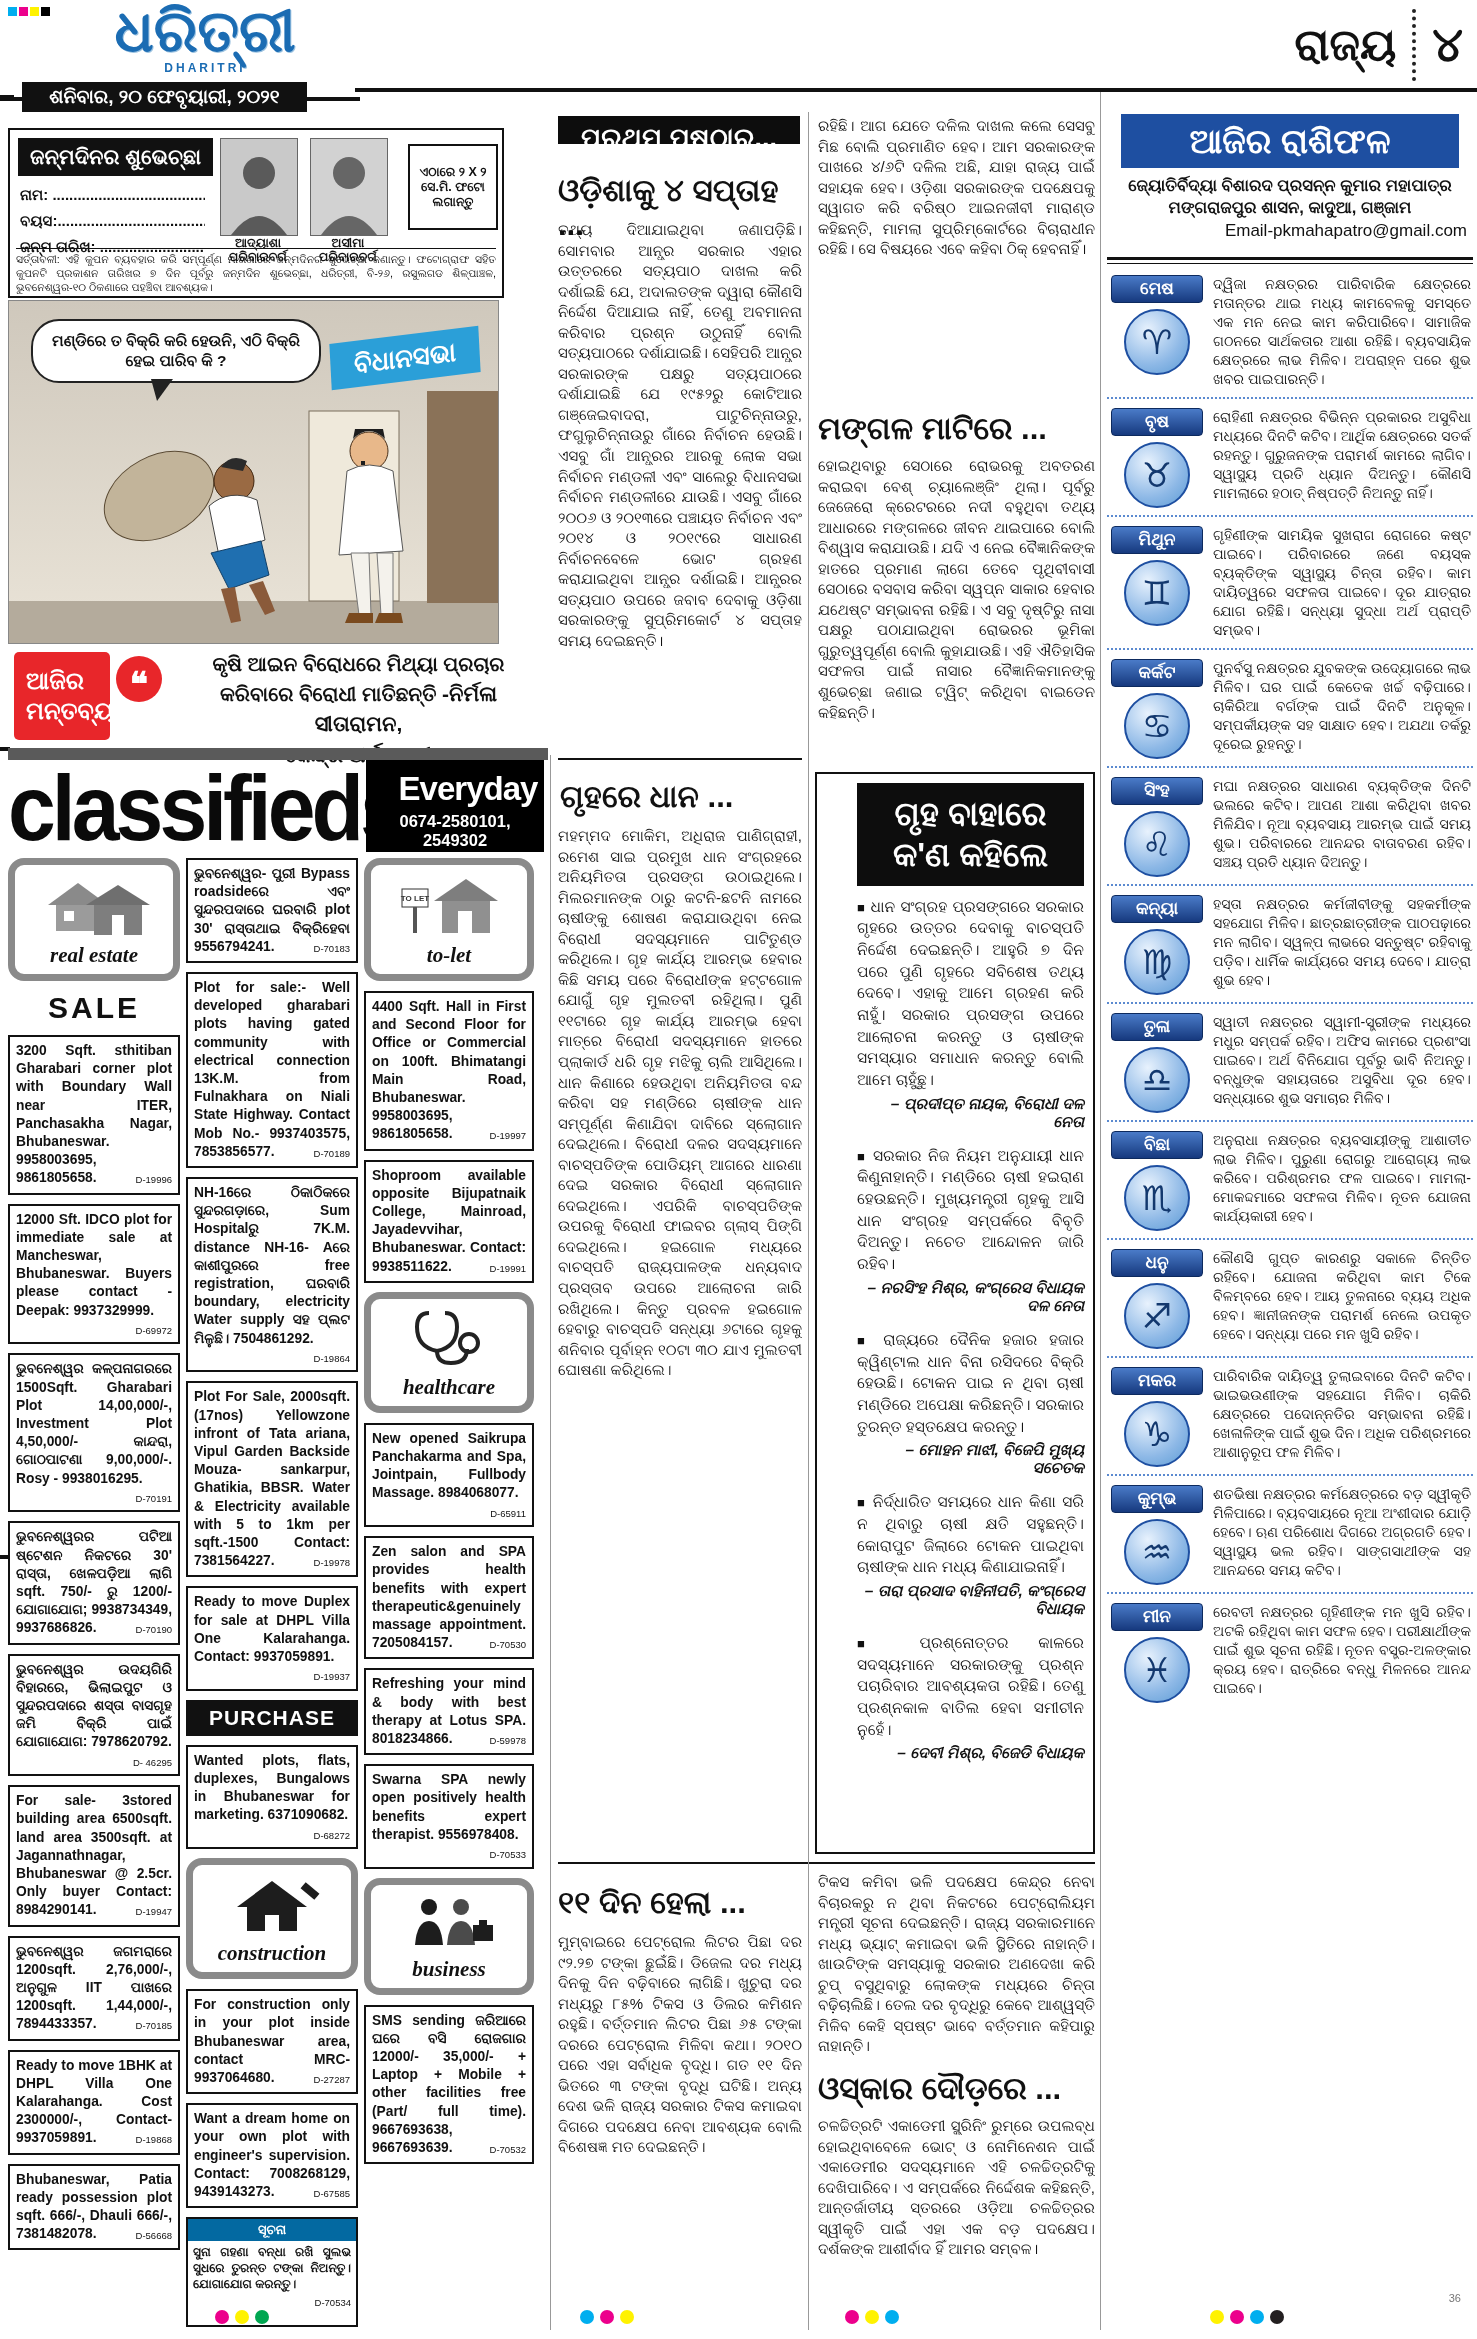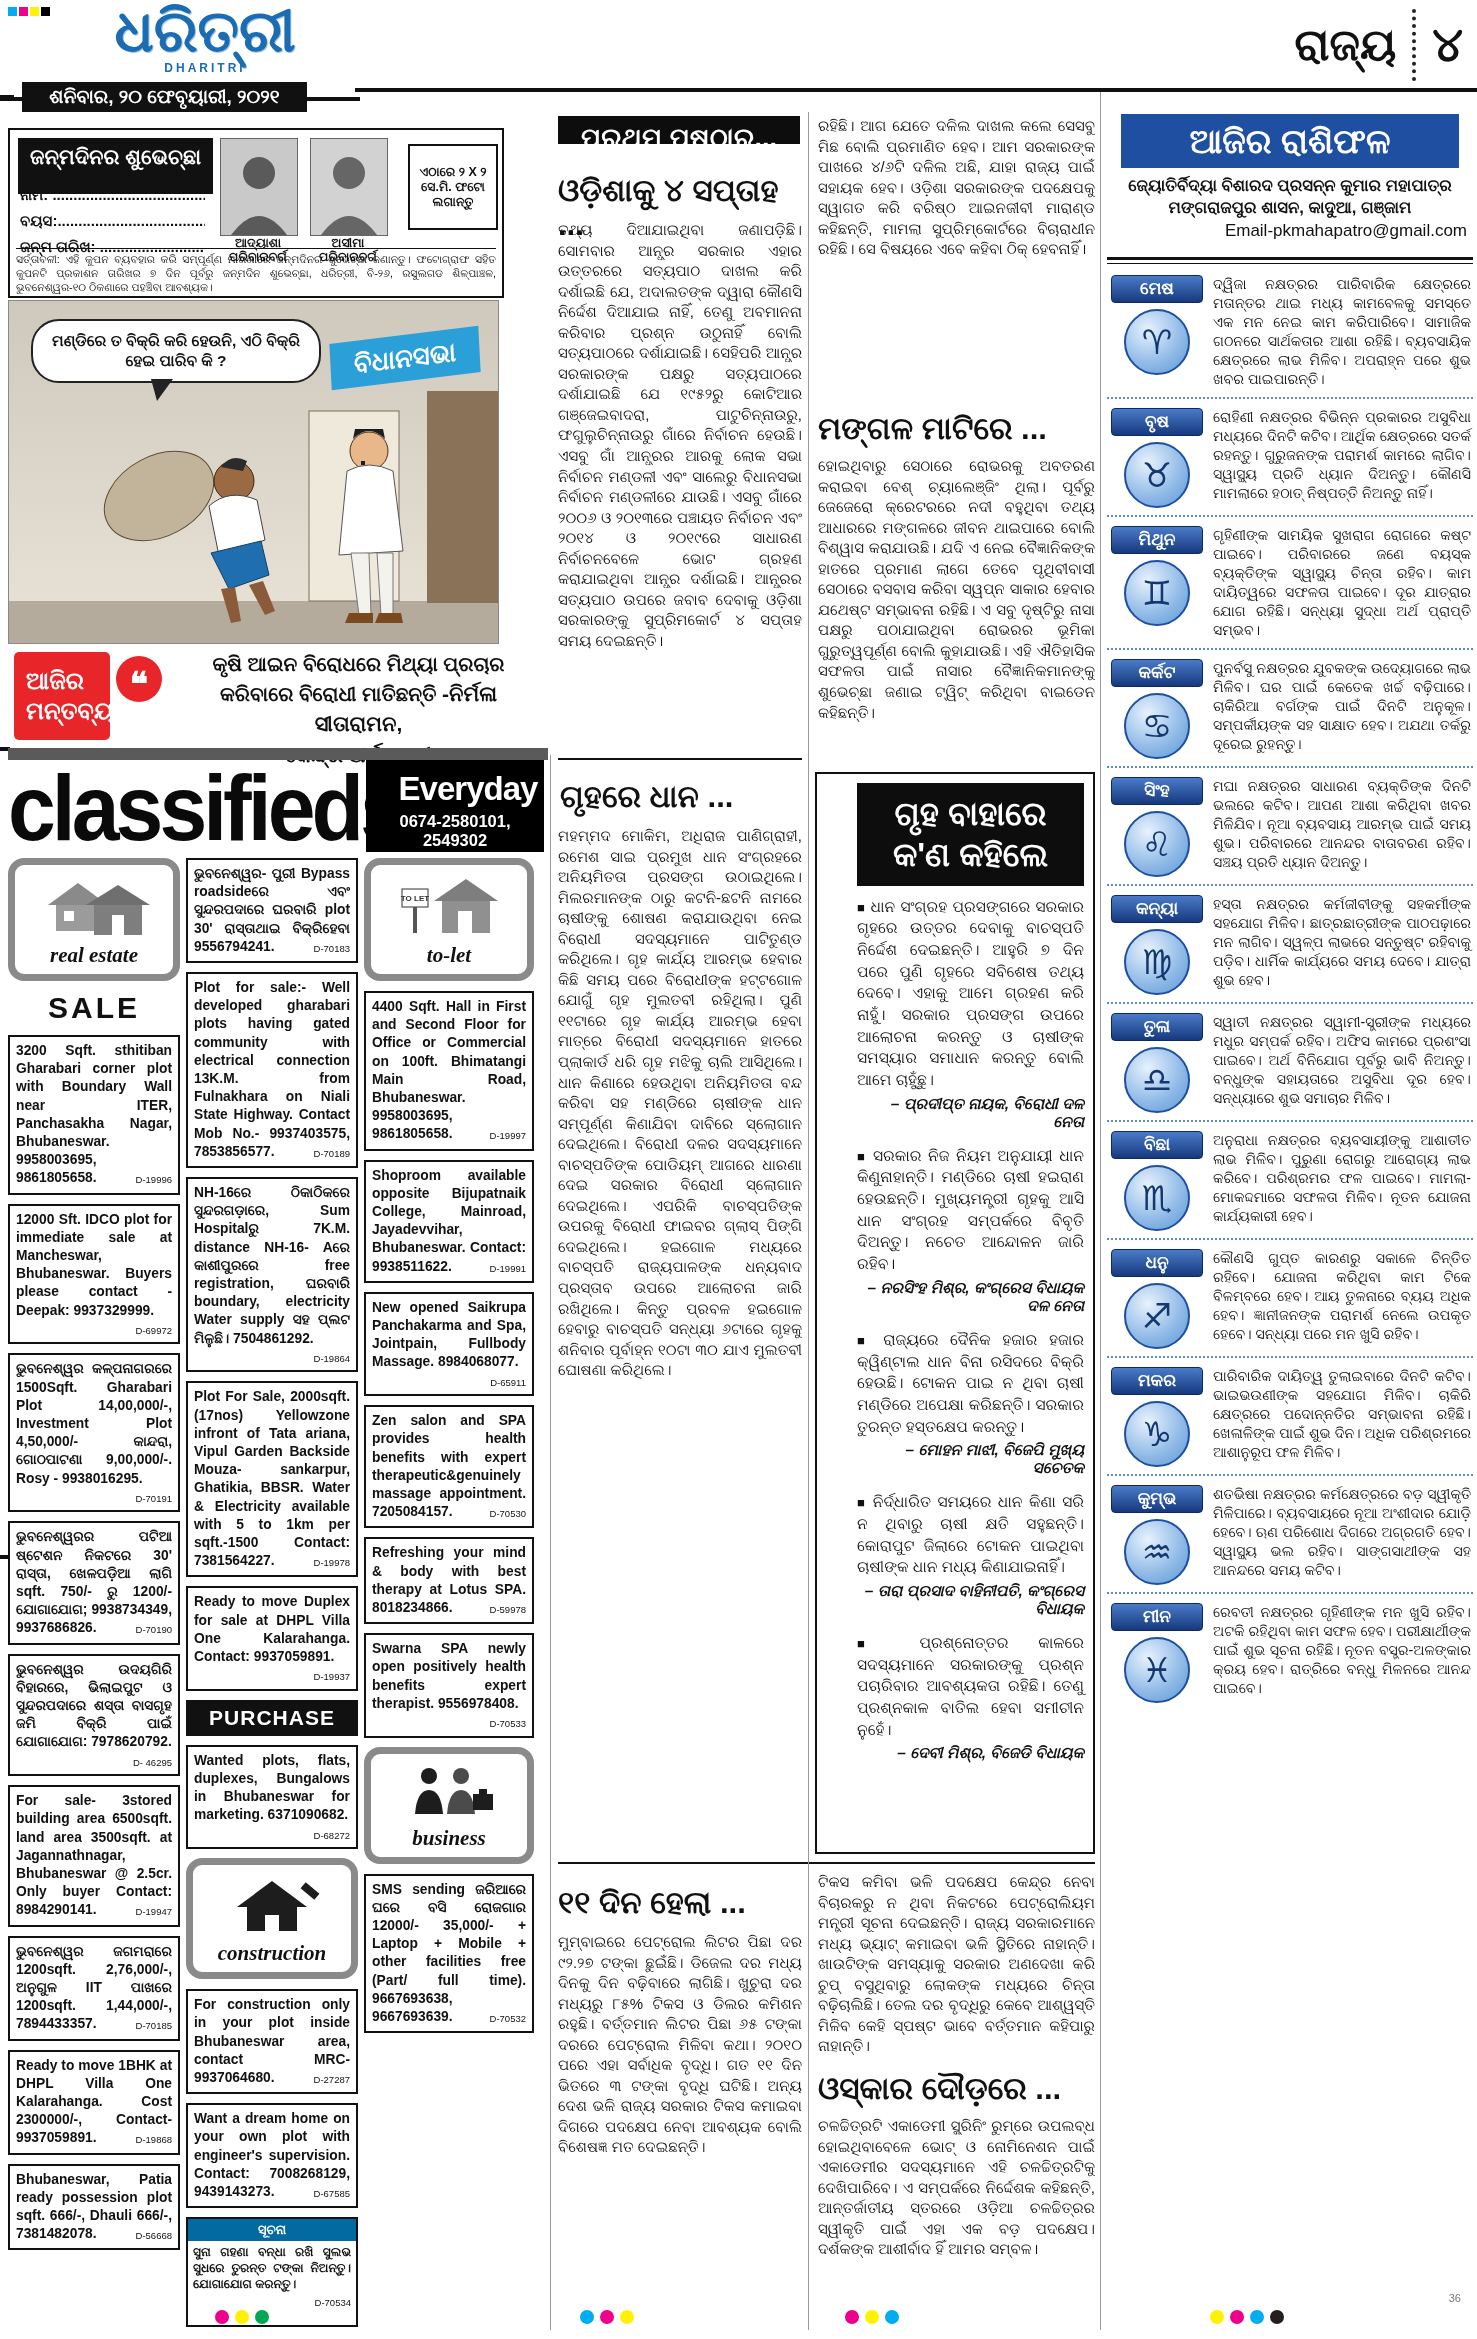--- a/index.html
+++ b/index.html
@@ -12,21 +12,21 @@
   .masthead .odia{font-size:58px;font-weight:bold;color:#1b6cb3;text-shadow:1px 1px 0 #9bc2e0;}
   .masthead .latin{font-size:12px;font-weight:bold;letter-spacing:3px;color:#1b6cb3;margin-top:2px;}
   .pageinfo{display:flex;align-items:center;height:78px;}
   .pageinfo .lbl{font-size:44px;font-weight:bold;}
   .pageinfo .dotsep{border-left:4px dotted #222;height:72px;margin:0 16px;}
   .pageinfo .num{font-size:48px;font-weight:bold;}
   .rule{background:#111;}
   .datebar{background:#111;color:#fff;font-size:19px;font-weight:bold;text-align:center;line-height:30px;height:30px;}
   
   .birthday{border:2px solid #111;background:#fff;}
-  .bd-title{position:absolute;left:8px;top:8px;width:195px;height:56px;background:#111;color:#fff;
+  .bd-title{position:absolute;left:8px;top:8px;width:195px;height:38px;background:#111;color:#fff;
             font-size:21px;font-weight:bold;text-align:center;line-height:38px;}
   .bd-field{position:absolute;left:10px;font-size:15px;font-weight:bold;white-space:nowrap;overflow:hidden;width:185px;}
   .photo{position:absolute;top:8px;width:76px;height:96px;background:linear-gradient(#d9d9d9,#a9a9a9);border:1px solid #666;overflow:hidden;}
   .photo svg{display:block;}
   .bd-cap{position:absolute;width:100px;text-align:center;font-size:12.5px;font-weight:bold;line-height:1.15;}
   .photo-slot{position:absolute;border:2px solid #111;width:82px;height:78px;display:flex;align-items:center;
               justify-content:center;text-align:center;font-size:12.5px;font-weight:bold;padding:2px;}
   .bd-terms{position:absolute;left:6px;right:6px;bottom:2px;border-top:1px solid #111;padding-top:3px;
             font-size:10.8px;line-height:1.3;text-align:justify;}
   
@@ -350,20 +350,28 @@
         <div class="ad">
           <span>4400 Sqft. Hall in First and Second Floor for Office or Commercial on 100ft. Bhimatangi Main Road, Bhubaneswar. 9958003695, 9861805658.</span>
           <span class="ad-id">D-19997</span>
         </div>
 
         <div class="ad">
           <span>Shoproom available opposite Bijupatnaik College, Mainroad, Jayadevvihar, Bhubaneswar. Contact: 9938511622.</span>
           <span class="ad-id">D-19991</span>
         </div>
       </div>
+    <div class="icon-box">
+      <svg width="100" height="64" viewBox="0 0 100 64">
+        <path d="M30 8 q-12 0 -12 14 q0 20 20 24 q20 -4 20 -24 q0 -14 -12 -14" fill="none" stroke="#222" stroke-width="4"></path>
+        <path d="M38 46 q0 12 14 12 q16 0 16 -14" fill="none" stroke="#222" stroke-width="4"></path>
+        <circle cx="70" cy="38" r="9" fill="none" stroke="#222" stroke-width="4"></circle>
+      </svg>
+      <div class="ilabel">healthcare</div>
+    </div>
     <div>
 
         <div class="ad">
           <span>New opened Saikrupa Panchakarma and Spa, Jointpain, Fullbody Massage. 8984068077.</span>
           <span class="ad-id">D-65911</span>
         </div>
 
         <div class="ad">
           <span>Zen salon and SPA provides health benefits with expert therapeutic&amp;genuinely massage appointment. 7205084157.</span>
           <span class="ad-id">D-70530</span>

